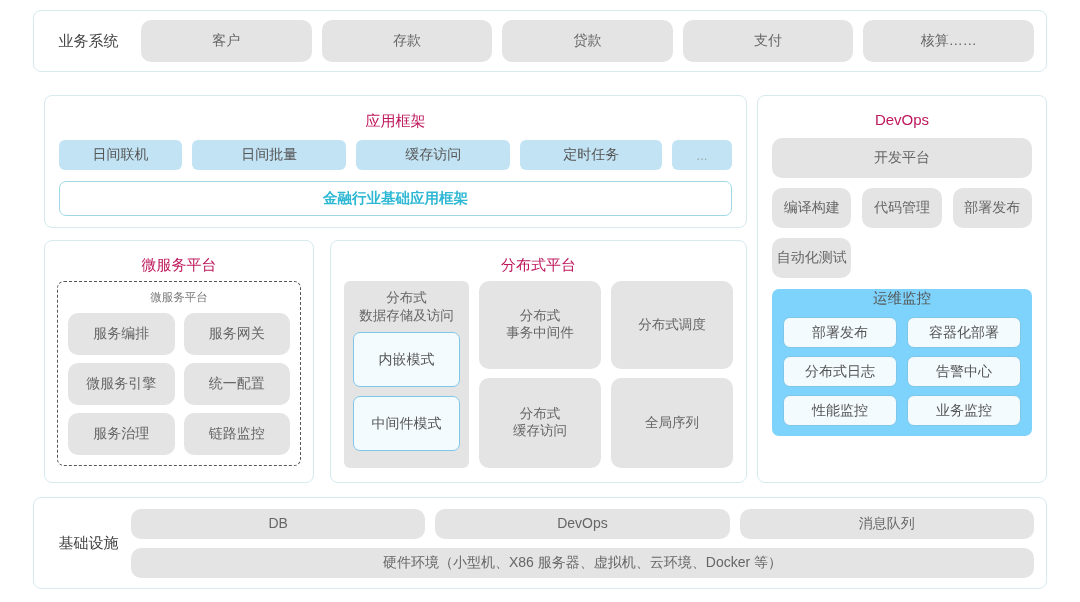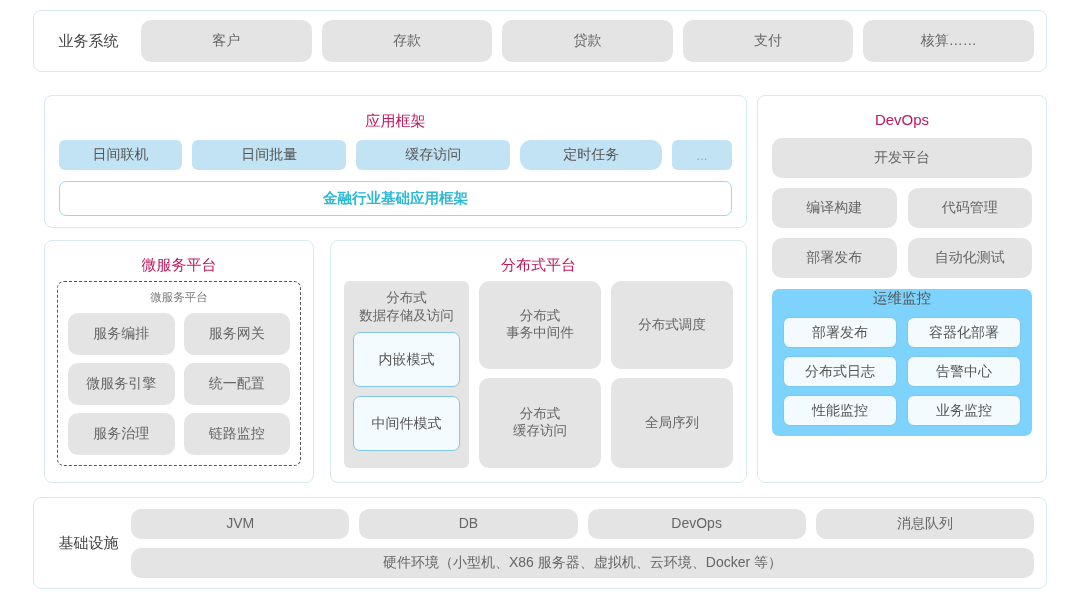--- a/index.html
+++ b/index.html
@@ -72,21 +72,21 @@
   .appframe{
     position:absolute;left:44px;top:95px;width:703px;height:133px;
     padding:12px 14px;
   }
   .appframe .panel-title{margin:5px 0 12px;}
   .af-tags{display:flex;gap:10px;margin-bottom:11px;}
   .af-tags .tag-blue{height:30px;}
   .af-0{flex:1 1 0;}
   .af-1{flex:1.25 1 0;}
   .af-2{flex:1.25 1 0;}
-  .af-3{flex:1.15 1 0;border-radius:11px;}
+  .af-3{flex:1.15 1 0;}
   .af-4{flex:0 0 60px;font-size:13px;color:#9aa;}
   .af-base{
     height:35px;border:1px solid #9fd9e6;border-radius:7px;
     display:flex;align-items:center;justify-content:center;
     color:#2eb8d4;font-size:14.5px;font-weight:bold;
     background:#fff;box-sizing:border-box;
   }
 
   .microsvc{
     position:absolute;left:44px;top:240px;width:270px;height:243px;
@@ -122,21 +122,21 @@
            grid-template-rows:88px 90px;gap:9px 10px;}
   .dp-rest .tag{height:100%;font-size:13.5px;}
 
   
   .devops{
     position:absolute;left:757px;top:95px;width:290px;height:388px;
     padding:10px 14px;
   }
   .devops .panel-title{margin:6px 0 11px;}
   .dev-wide{height:40px;margin-bottom:10px;}
-  .dev-grid{display:grid;grid-template-columns:1fr 1fr;gap:10px 11px;margin-bottom:11px;}
+  .dev-grid{display:grid;grid-template-columns:1fr 1fr 1fr;gap:10px 11px;margin-bottom:11px;}
   .dev-grid .tag{height:40px;}
   .ops{
     background:#7dd3fc;border-radius:7px;padding:0 11px 10px;
     box-sizing:border-box;
   }
   .ops-title{text-align:center;font-size:14.5px;color:#555;margin:4px 0 9px;}
   .ops-grid{display:grid;grid-template-columns:1fr 1fr;gap:8px 10px;}
   .ops-grid .tag-white-blue{height:31px;}
 
   
@@ -230,21 +230,20 @@
         <div class="tag-white-blue">性能监控</div>
         <div class="tag-white-blue">业务监控</div>
       </div>
     </div>
   </div>
 
   <div class="panel infra">
     <div class="sec-label">基础设施</div>
     <div class="infra-right">
       <div class="infra-top">
-        <div class="tag">JVM</div>
         <div class="tag">DB</div>
         <div class="tag">DevOps</div>
         <div class="tag">消息队列</div>
       </div>
       <div class="tag infra-bottom">硬件环境（小型机、X86 服务器、虚拟机、云环境、Docker 等）</div>
     </div>
   </div>
 
 </div>
 

